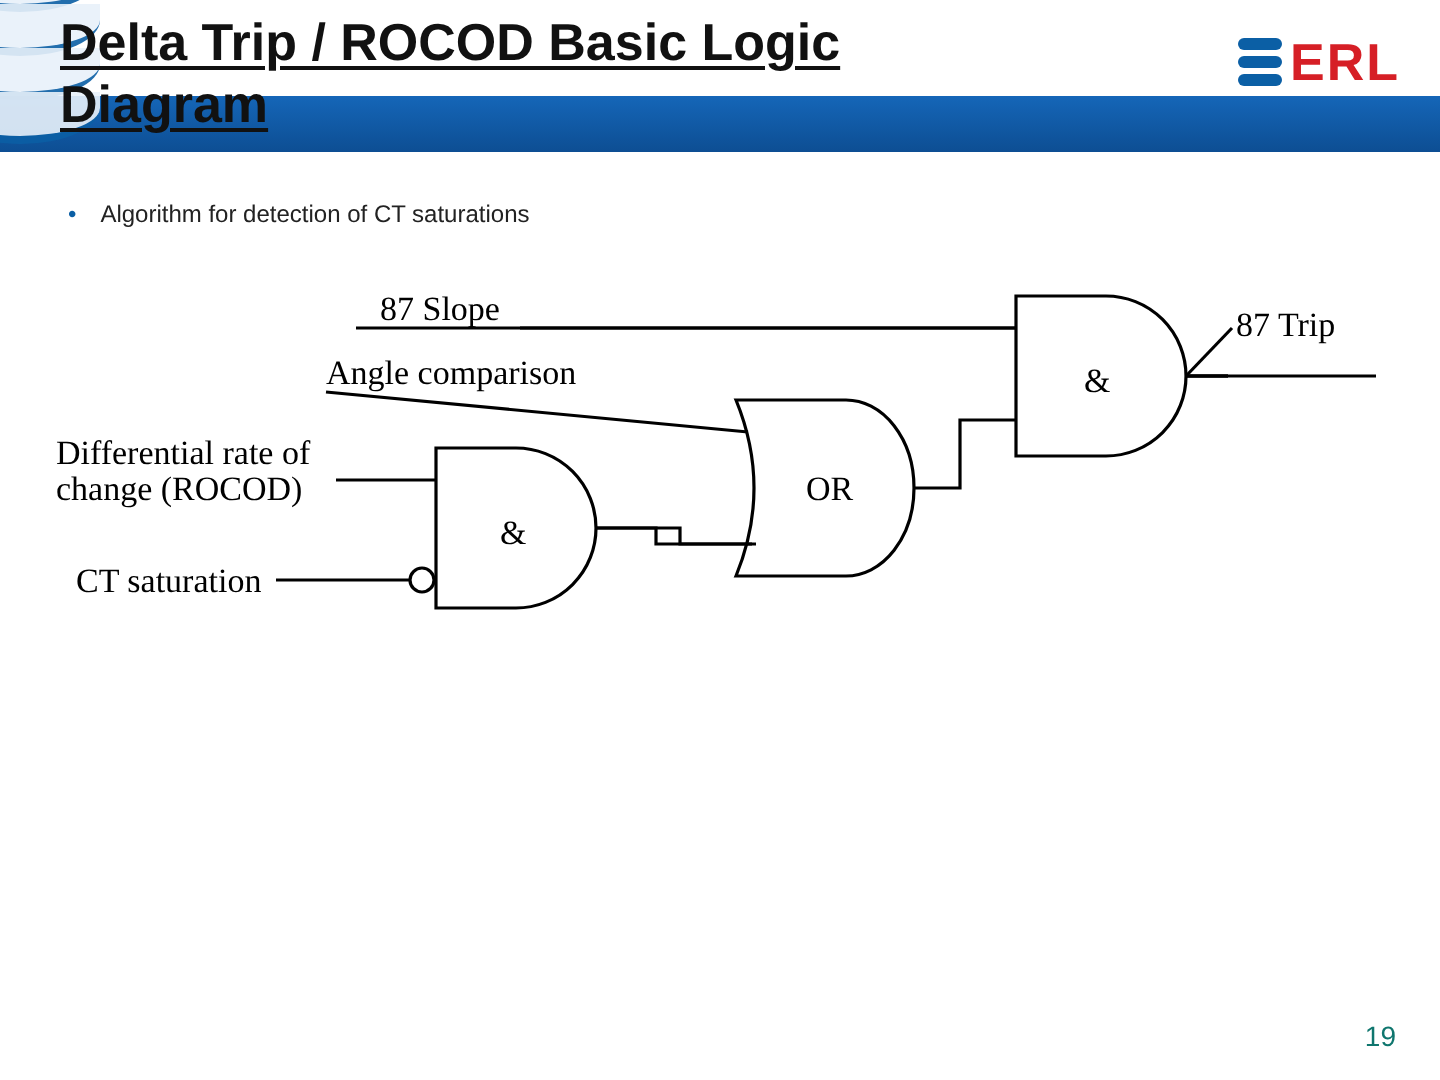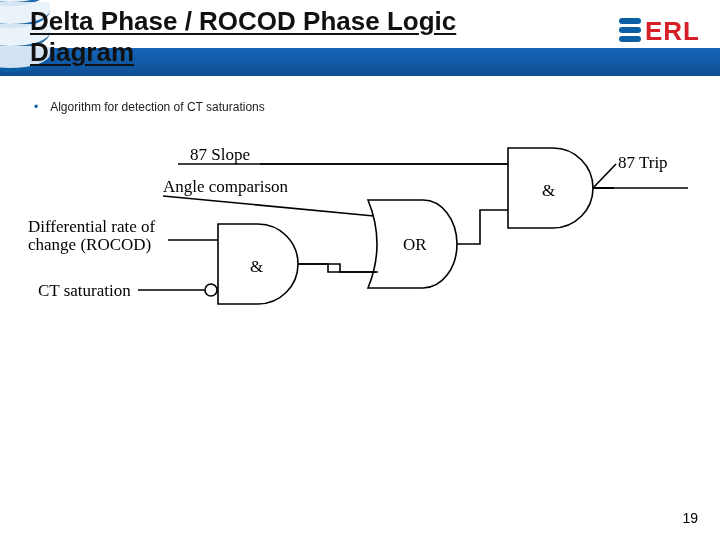--- a/index.html
+++ b/index.html
@@ -49,21 +49,21 @@
     max-width: 440px;
     text-decoration: underline;
     text-decoration-thickness: 2px;
     text-underline-offset: 3px;
   }
   .logo {
     position: absolute;
     right: 20px; top: 16px;
     z-index: 2;
     display: flex;
-    align-items: center;
+    align-items: flex-end;
     gap: 4px;
   }
   .logo-mark {
     display: inline-block;
     width: 22px; height: 28px;
     position: relative;
   }
   .logo-mark span {
     position: absolute;
     width: 22px; height: 6px;
@@ -104,36 +104,36 @@
     font-size: 17px;
     fill: #000;
   }
   .diagram .wire { stroke: #000; stroke-width: 1.6; fill: none; }
   .diagram .gate { stroke: #000; stroke-width: 1.6; fill: #fff; }
 
   .page-num {
     position: absolute;
     right: 22px; bottom: 14px;
     font-size: 14px;
-    color: #000000;
+    color: #0f766e;
   }
 </style>
 </head>
 <body>
 
 <div class="blue-banner"></div>
 
 <div class="wave-accent">
   <span></span>
     <span></span>
     <span></span>
     <span></span>
 </div>
 
-<h1 class="title">Delta Phase / ROCOD Phase Logic Diagram</h1>
+<h1 class="title">Delta Trip / ROCOD Basic Logic Diagram</h1>
 
 <div class="logo">
   <span class="logo-mark">
     <span></span>
       <span></span>
       <span></span>
   </span>
   <span class="logo-text">ERL</span>
 </div>
 

